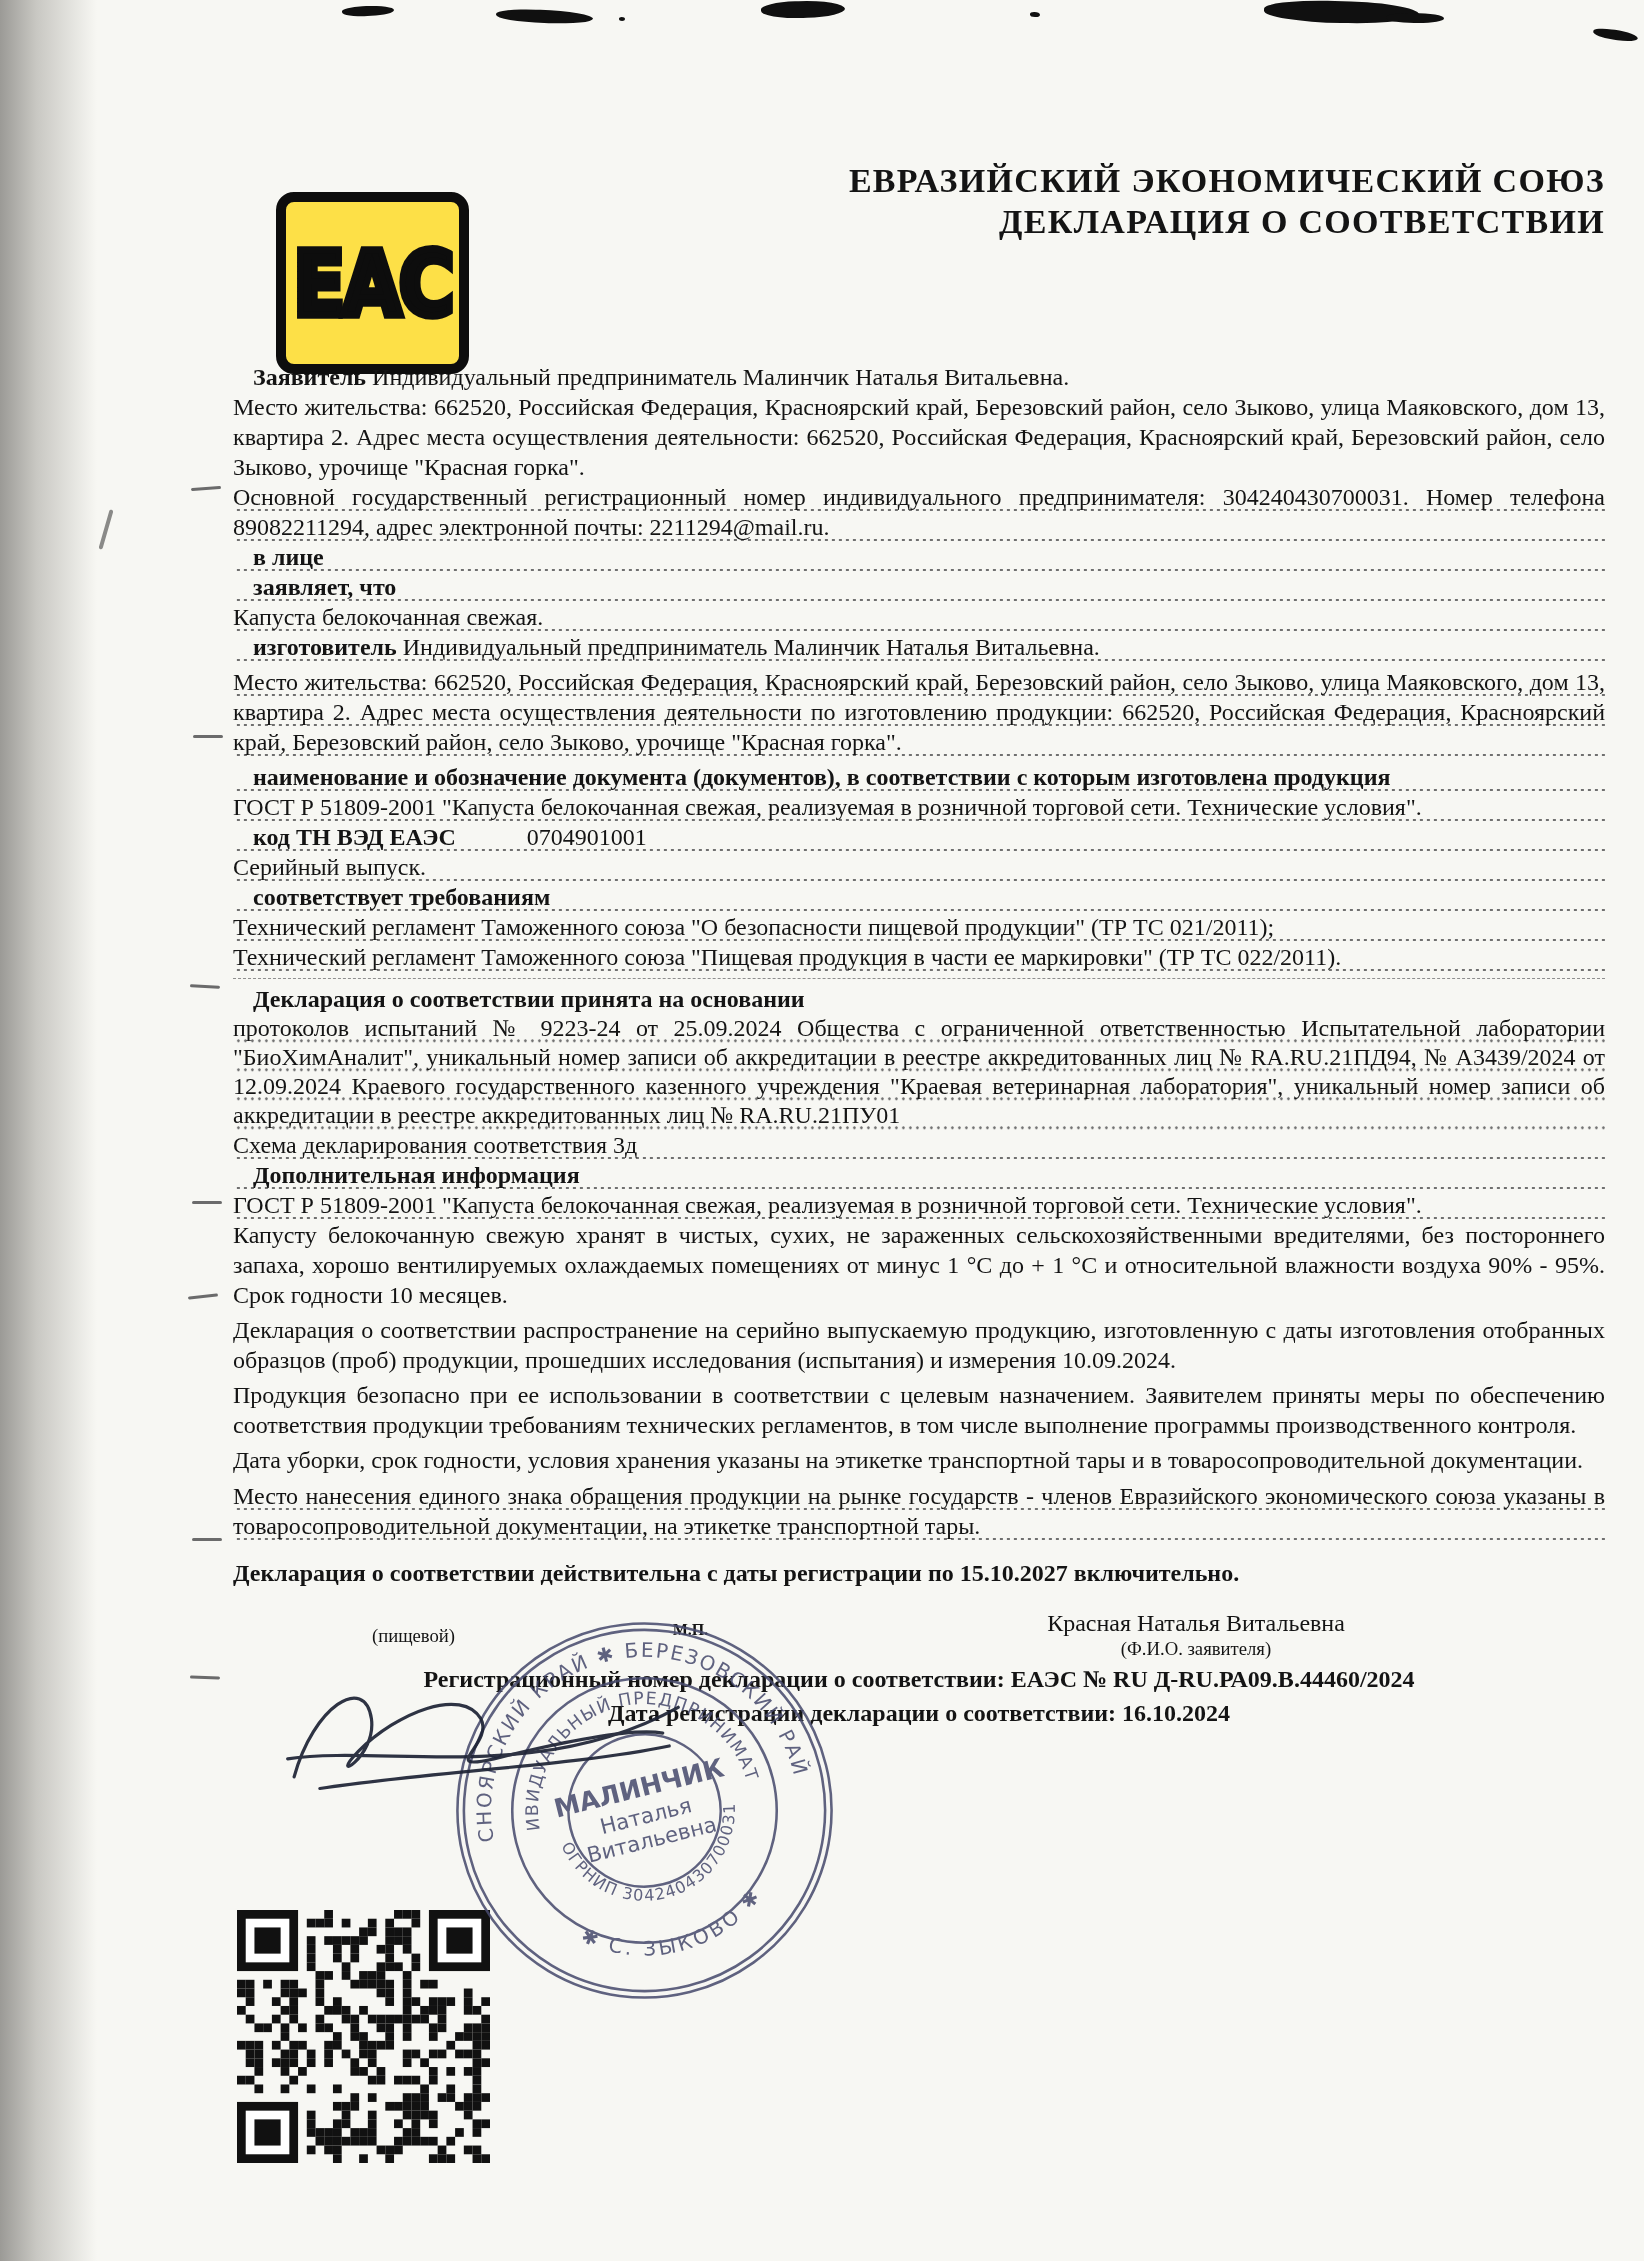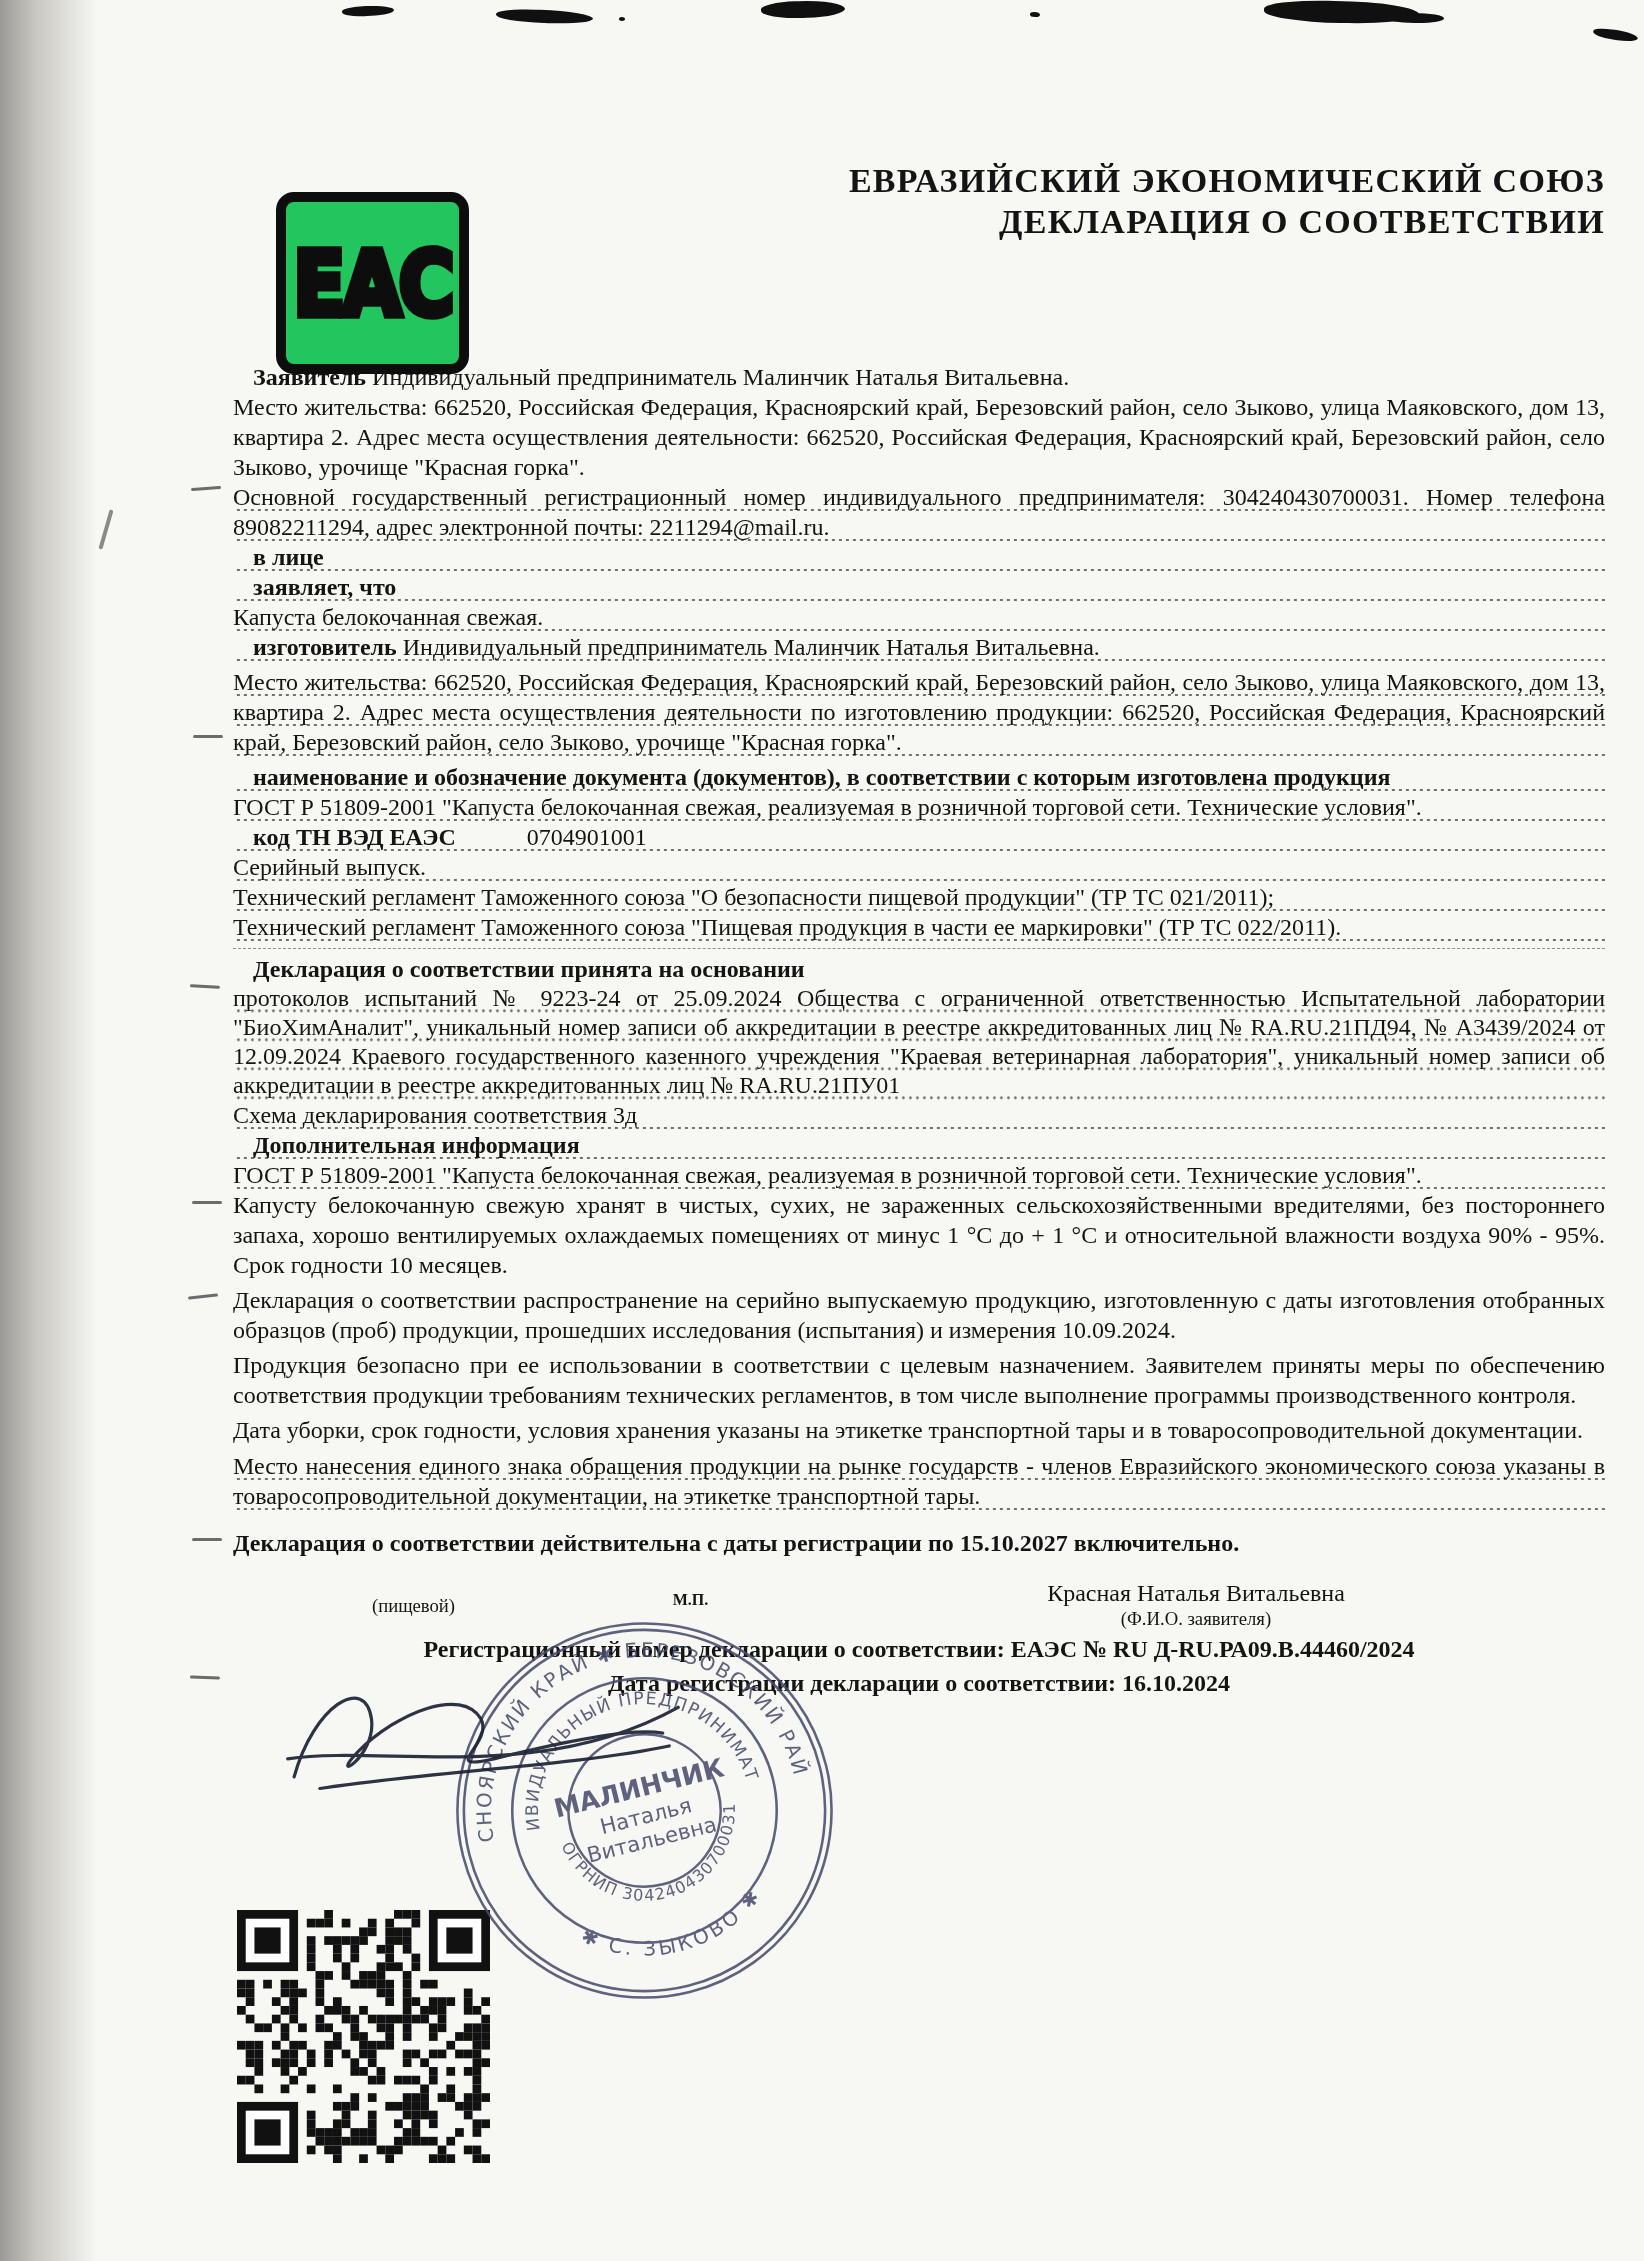--- a/index.html
+++ b/index.html
@@ -9,21 +9,21 @@
     font-family:"Liberation Serif", serif;
   }
   .edge-left{position:absolute;left:0;top:0;bottom:0;width:97px;
     background:linear-gradient(90deg,#9b9a96 0%,#c9c8c3 38%,rgba(247,247,243,0) 100%);}
   .artifact{position:absolute;background:#101010;border-radius:45% 60% 50% 55%;}
   .margin-dash{position:absolute;background:#6b6b6b;height:3.2px;border-radius:1.9px;width:30px;}
   .pen-streak{position:absolute;background:#8a8a88;width:3.9px;border-radius:2.6px;}
 
   .content{position:absolute;left:233px;top:160px;width:1372px;}
   .eac-logo{position:absolute;left:276px;top:192px;width:193px;height:182px;
-    border:10.3px solid #0d0d0d;border-radius:18px;background:#22c55e;
+    border:10.3px solid #0d0d0d;border-radius:18px;background:#fde047;
     display:flex;align-items:center;justify-content:center;box-sizing:border-box;}
   .eac-logo span{font-family:"DejaVu Sans", sans-serif;font-weight:bold;font-size:76px;
     letter-spacing:-2.6px;color:#0d0d0d;-webkit-text-stroke:6.4px #0d0d0d;transform:scaleY(1.18);}
 
   .title{text-align:right;font-weight:bold;font-size:34px;line-height:41px;letter-spacing:1.3px;}
   .body-start{margin-top:120px;}
 
   p{margin:0;font-size:24px;line-height:30px;text-align:justify;}
   .b{font-weight:bold;margin-left:20px;}
   .mt{margin-top:5.2px;}
@@ -87,20 +87,21 @@
   <p class="dots">Капуста белокочанная свежая.</p>
 
   <p class="dots"><span class="b">изготовитель</span> <span>Индивидуальный предприниматель Малинчик Наталья Витальевна.</span></p>
   <p class="dots mt">Место жительства: 662520,  Российская Федерация, Красноярский край, Березовский район, село Зыково, улица Маяковского, дом 13, квартира 2.  Адрес места осуществления деятельности по изготовлению продукции: 662520, Российская Федерация, Красноярский край, Березовский район, село Зыково, урочище "Красная горка".</p>
 
   <p class="dots mt"><span class="b">наименование и обозначение документа (документов), в соответствии с которым изготовлена продукция</span></p>
   <p class="dots">ГОСТ Р 51809-2001 "Капуста белокочанная свежая, реализуемая в розничной торговой сети.  Технические условия".</p>
   <p class="dots"><span class="b">код ТН ВЭД ЕАЭС</span><span class="gap"></span><span>0704901001</span></p>
   <p class="dots">Серийный выпуск.</p>
 
+  <p class="dots"><span class="b">соответствует требованиям</span></p>
   <p class="dots">Технический регламент Таможенного союза "О безопасности пищевой продукции" (ТР ТС 021/2011);</p>
   <p class="dots">Технический регламент Таможенного союза "Пищевая продукция в части ее маркировки" (ТР ТС 022/2011).</p>
 
   <p class="sep mt"><span class="b">Декларация о соответствии принята на основании</span></p>
   <p class="small dots">протоколов испытаний № 9223-24 от 25.09.2024 Общества с ограниченной ответственностью Испытательной лаборатории "БиоХимАналит", уникальный номер записи об аккредитации в реестре аккредитованных лиц № RA.RU.21ПД94, № А3439/2024 от 12.09.2024 Краевого государственного казенного учреждения "Краевая  ветеринарная лаборатория", уникальный номер записи об аккредитации в реестре аккредитованных лиц № RA.RU.21ПУ01</p>
   <p class="dots">Схема декларирования соответствия 3д</p>
 
   <p class="dots"><span class="b">Дополнительная информация</span></p>
   <p class="dots">ГОСТ Р 51809-2001 "Капуста белокочанная свежая, реализуемая в розничной торговой сети. Технические условия".</p>
   <p>Капусту белокочанную свежую хранят в чистых, сухих, не зараженных сельскохозяйственными вредителями, без постороннего запаха, хорошо вентилируемых охлаждаемых помещениях от минус 1 °С до + 1 °С и относительной влажности воздуха  90% - 95%. Срок годности 10 месяцев.</p>

